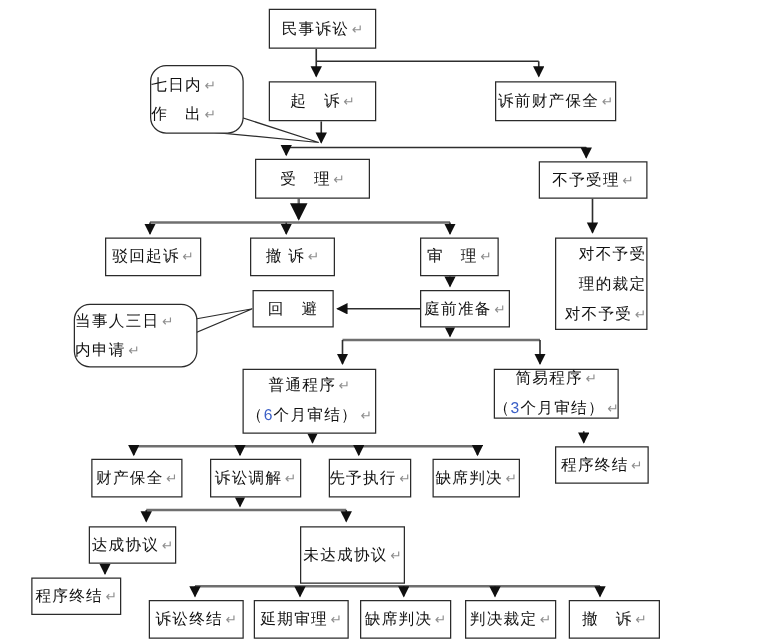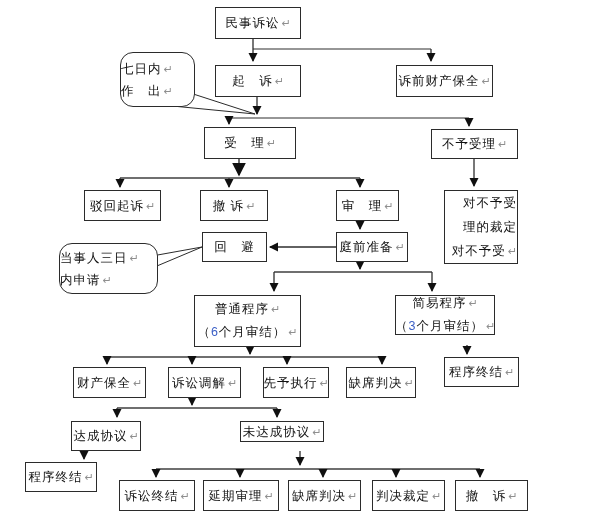--- a/index.html
+++ b/index.html
@@ -166,21 +166,21 @@
   </div>
 
   <div class="node" style="left:334px;top:367px;width:70px;height:31px">
     <div class="ln"><span>缺席判决</span><span class="rm">↵</span></div>
   </div>
 
   <div class="node" style="left:59px;top:421px;width:70px;height:30px">
     <div class="ln"><span>达成协议</span><span class="rm">↵</span></div>
   </div>
 
-  <div class="node" style="left:228px;top:421px;width:84px;height:21px">
+  <div class="node" style="left:228px;top:421px;width:84px;height:46px">
     <div class="ln"><span>未达成协议</span><span class="rm">↵</span></div>
   </div>
 
   <div class="node" style="left:13px;top:462px;width:72px;height:30px">
     <div class="ln"><span>程序终结</span><span class="rm">↵</span></div>
   </div>
 
   <div class="node" style="left:107px;top:480px;width:76px;height:31px">
     <div class="ln"><span>诉讼终结</span><span class="rm">↵</span></div>
   </div>

